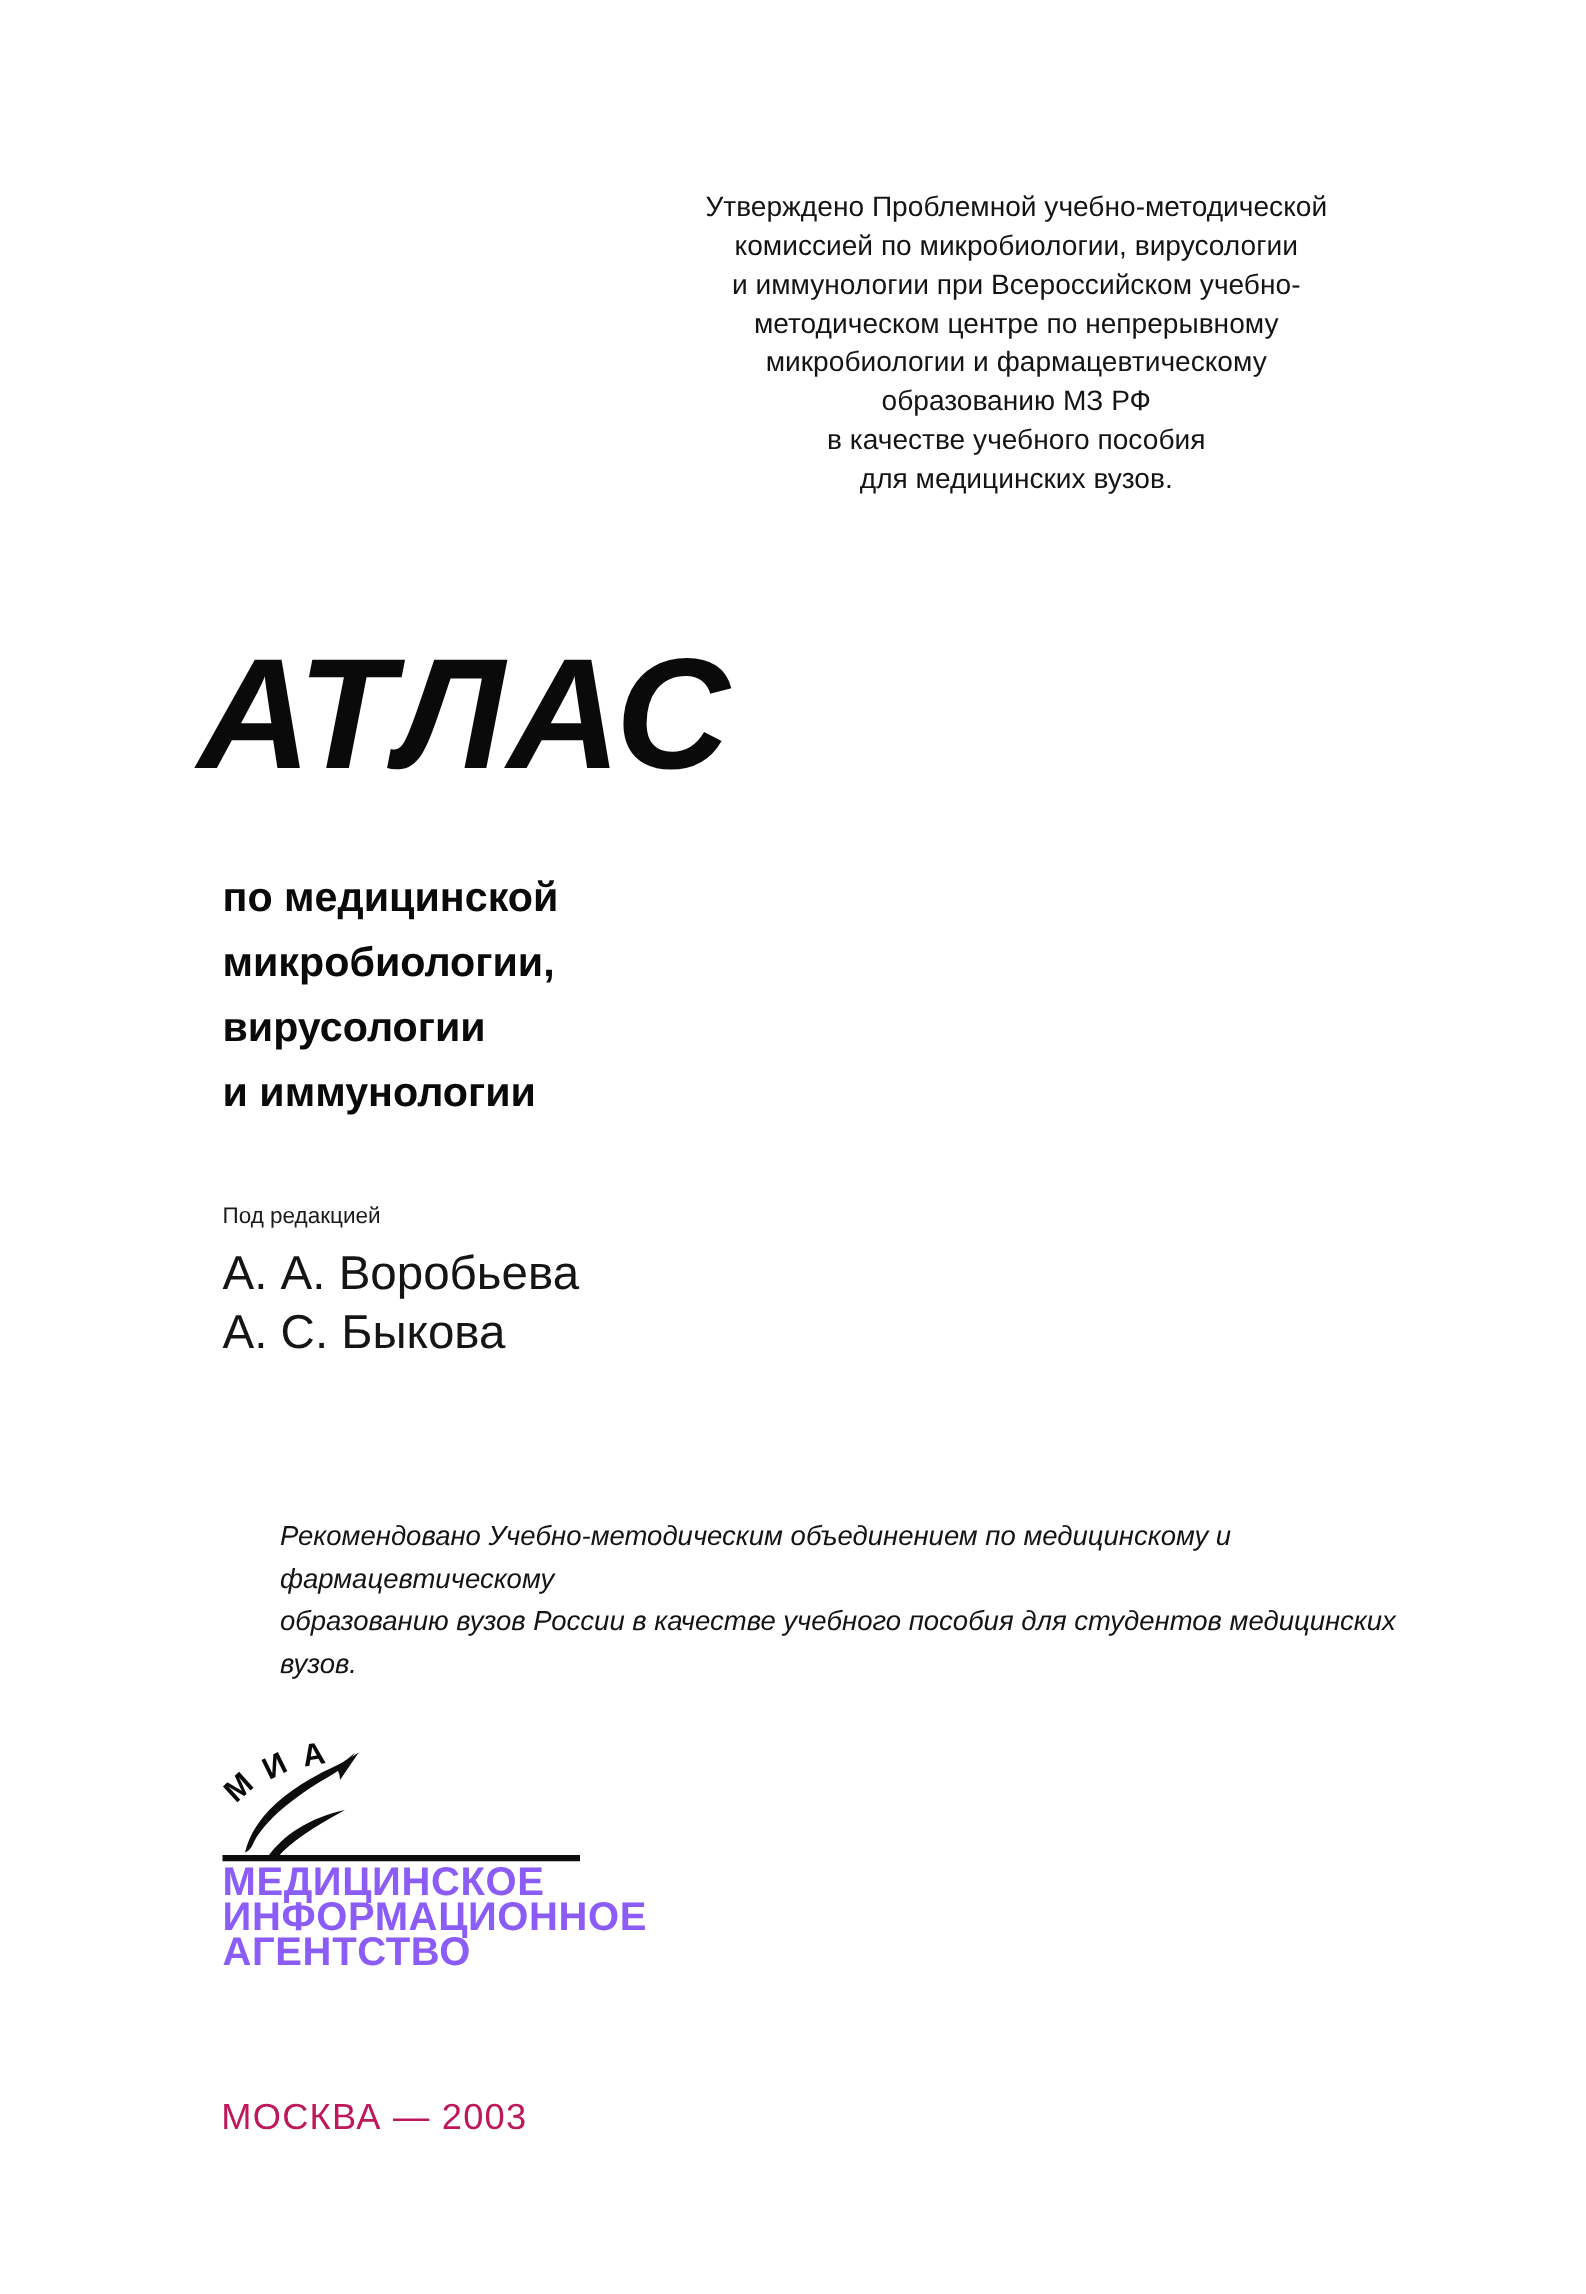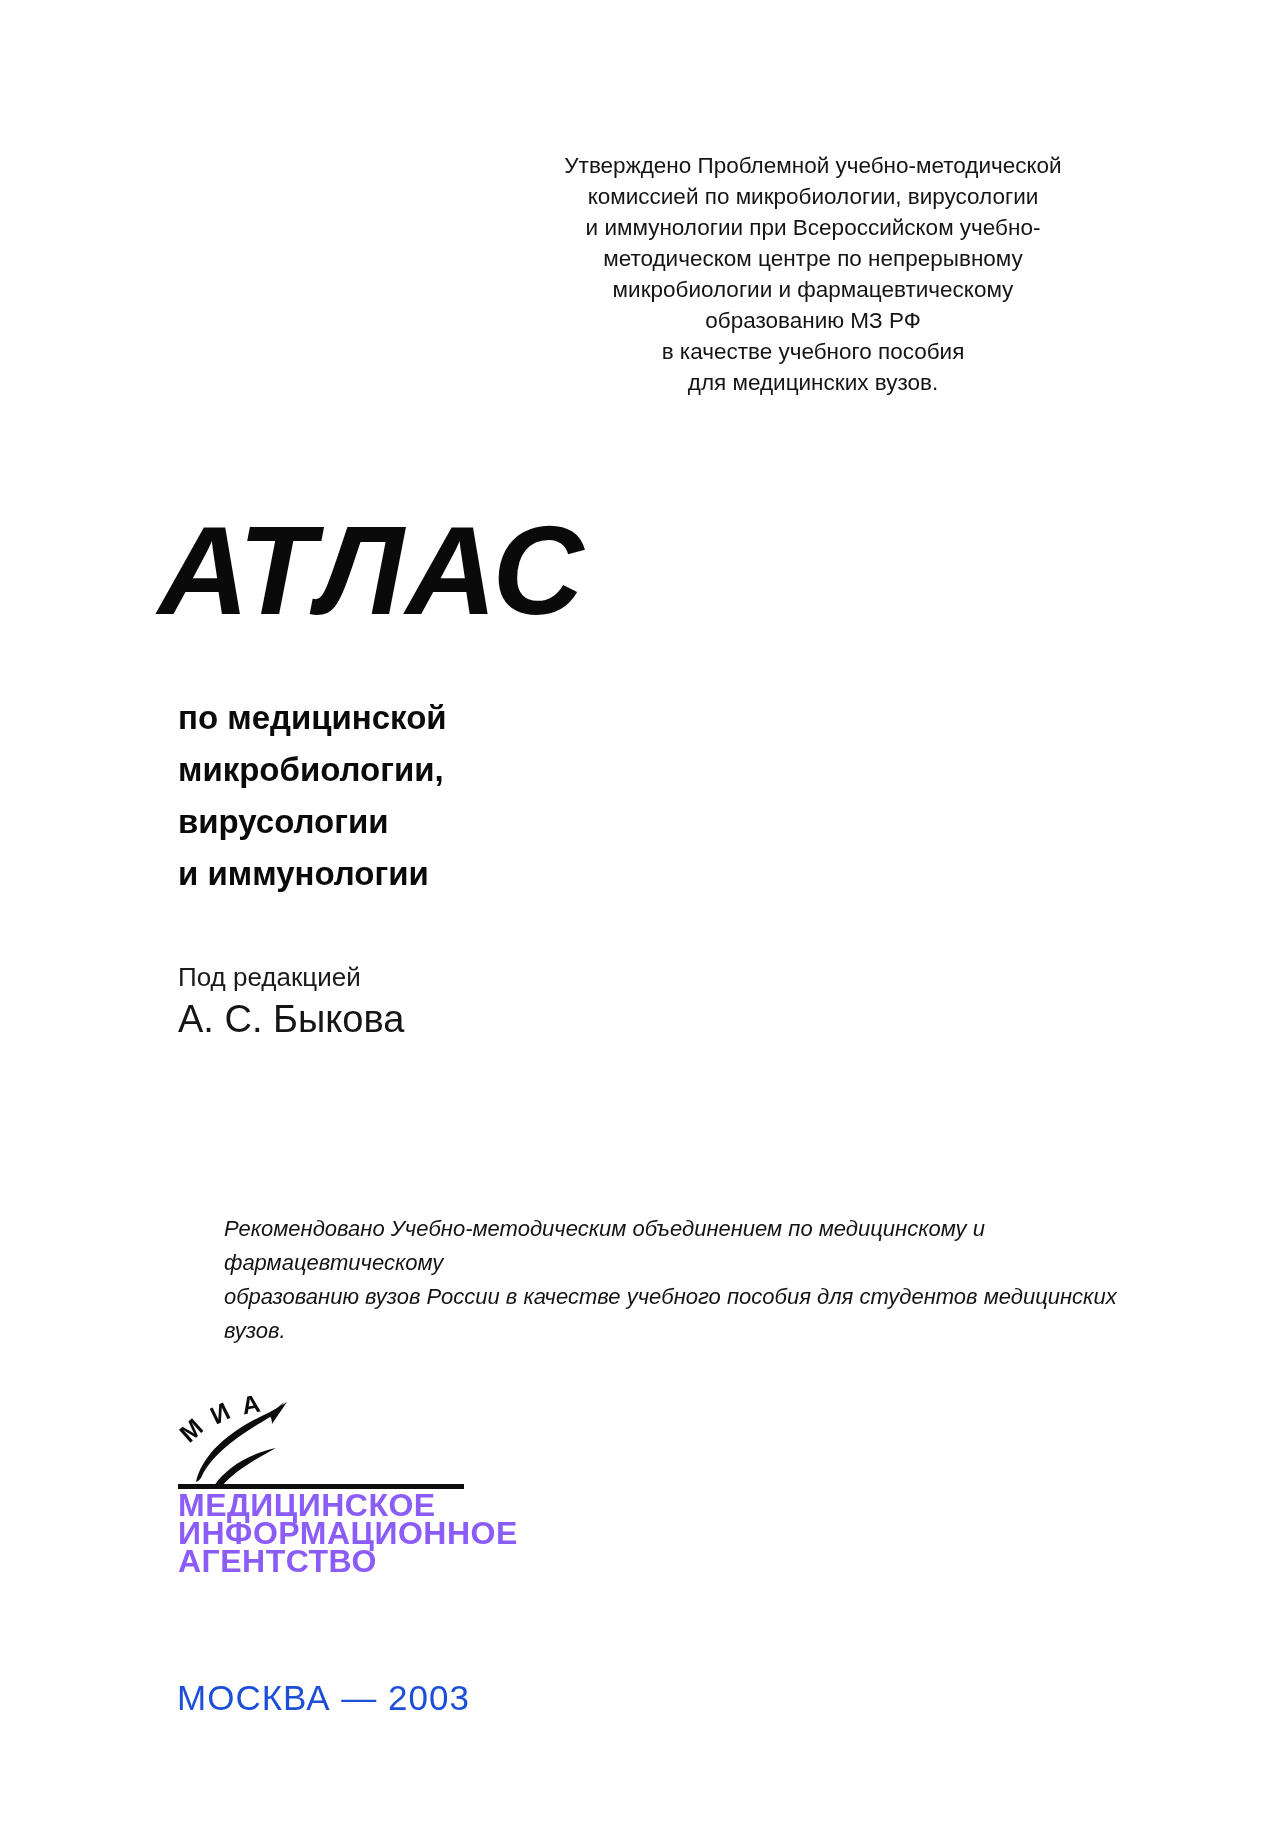--- a/index.html
+++ b/index.html
@@ -30,21 +30,21 @@
   
   .subtitle {
     position:absolute; left:178px; top:692px;
     font-size:33px; line-height:52px;
     font-weight:bold;
     color:#0a0a0a;
   }
   
   .editors-label {
     position:absolute; left:178px; top:962px;
-    font-size:26px; color:#1a1a1a;
+    font-size:18px; color:#1a1a1a;
   }
   .editors-names {
     position:absolute; left:178px; top:996px;
     font-size:38px; line-height:47px;
     color:#151515;
   }
   
   .recommendation {
     position:absolute; left:176px; top:1212px; width:960px;
     font-size:22px; line-height:34px;
@@ -70,22 +70,22 @@
   }
   .agency {
     position:absolute; left:178px; top:1491px;
     font-size:32px; line-height:28px;
     letter-spacing:0.5px;
     color:#8b5cf6;
     font-weight:bold;
   }
   .imprint {
     position:absolute; left:177px; top:1678px;
-    font-size:35px; letter-spacing:1px;
-    color:#1d4ed8;
+    font-size:29px; letter-spacing:1px;
+    color:#be185d;
   }
 </style>
 </head>
 <body>
 
 <div class="page">
 
   <div class="approval">
     <div>Утверждено Проблемной учебно-методической</div>
     <div>комиссией по микробиологии, вирусологии</div>
@@ -101,20 +101,21 @@
 
   <div class="subtitle">
     <div>по медицинской</div>
     <div>микробиологии,</div>
     <div>вирусологии</div>
     <div>и иммунологии</div>
   </div>
 
   <div class="editors-label">Под редакцией</div>
   <div class="editors-names">
+    <div>А. А. Воробьева</div>
     <div>А. С. Быкова</div>
   </div>
 
   <div class="recommendation">
     <div>Рекомендовано Учебно-методическим объединением по медицинскому и фармацевтическому</div>
     <div>образованию вузов России в качестве учебного пособия для студентов медицинских вузов.</div>
   </div>
 
   <span class="logo-letter m">М</span>
   <span class="logo-letter i">И</span>

